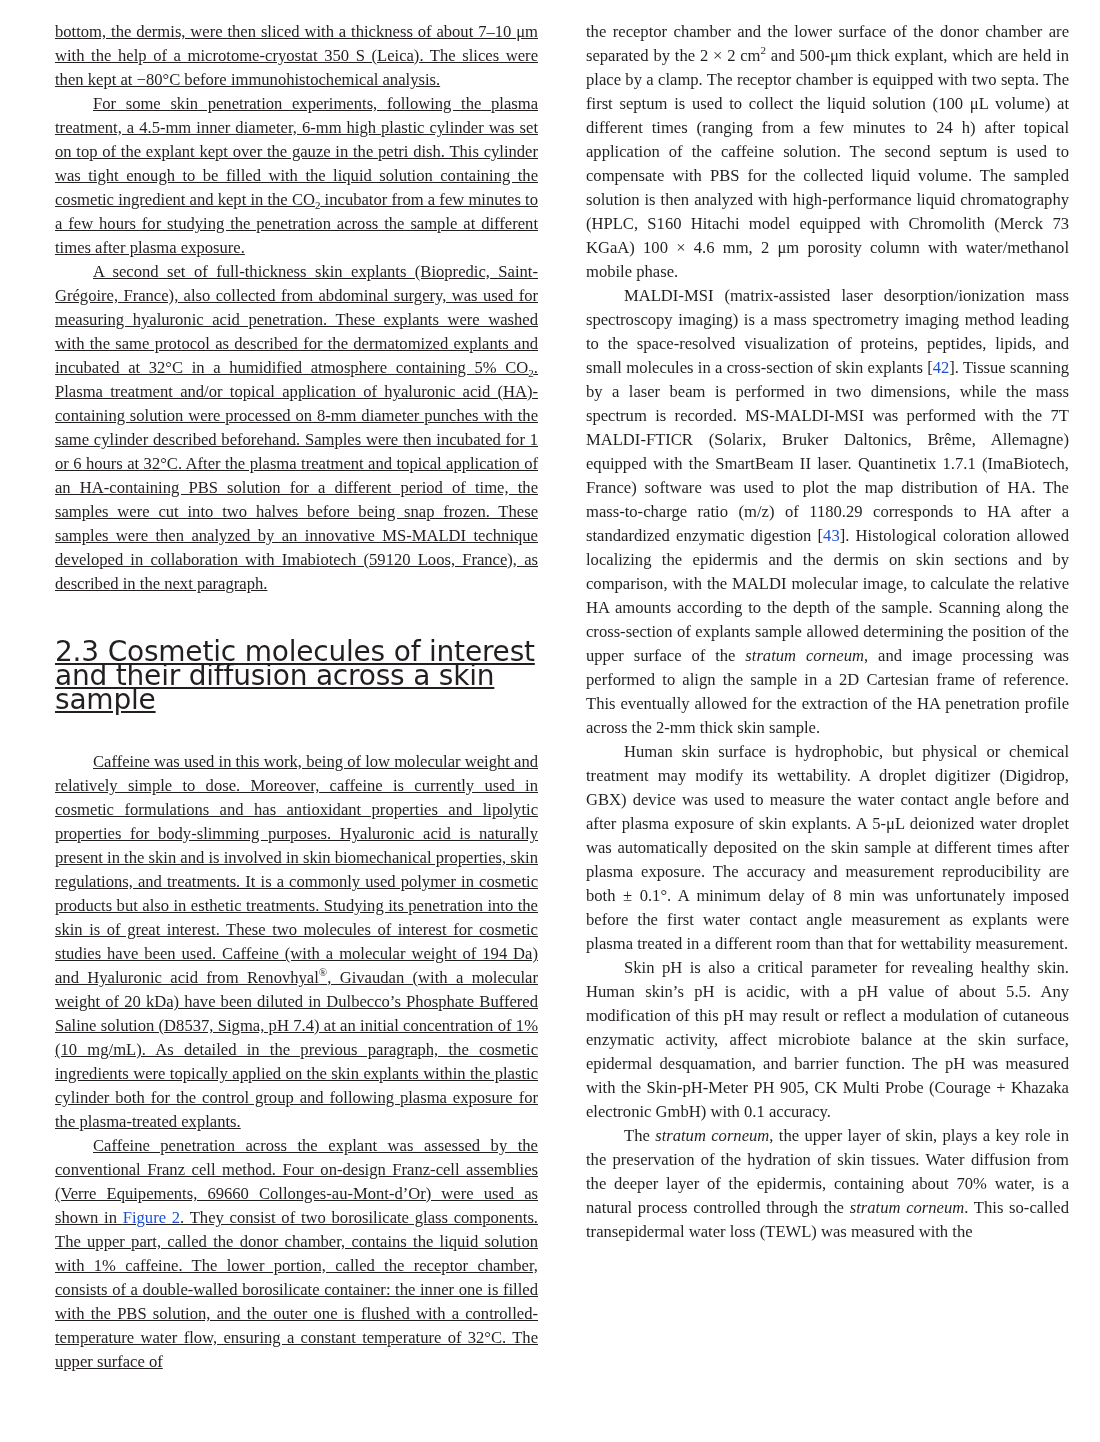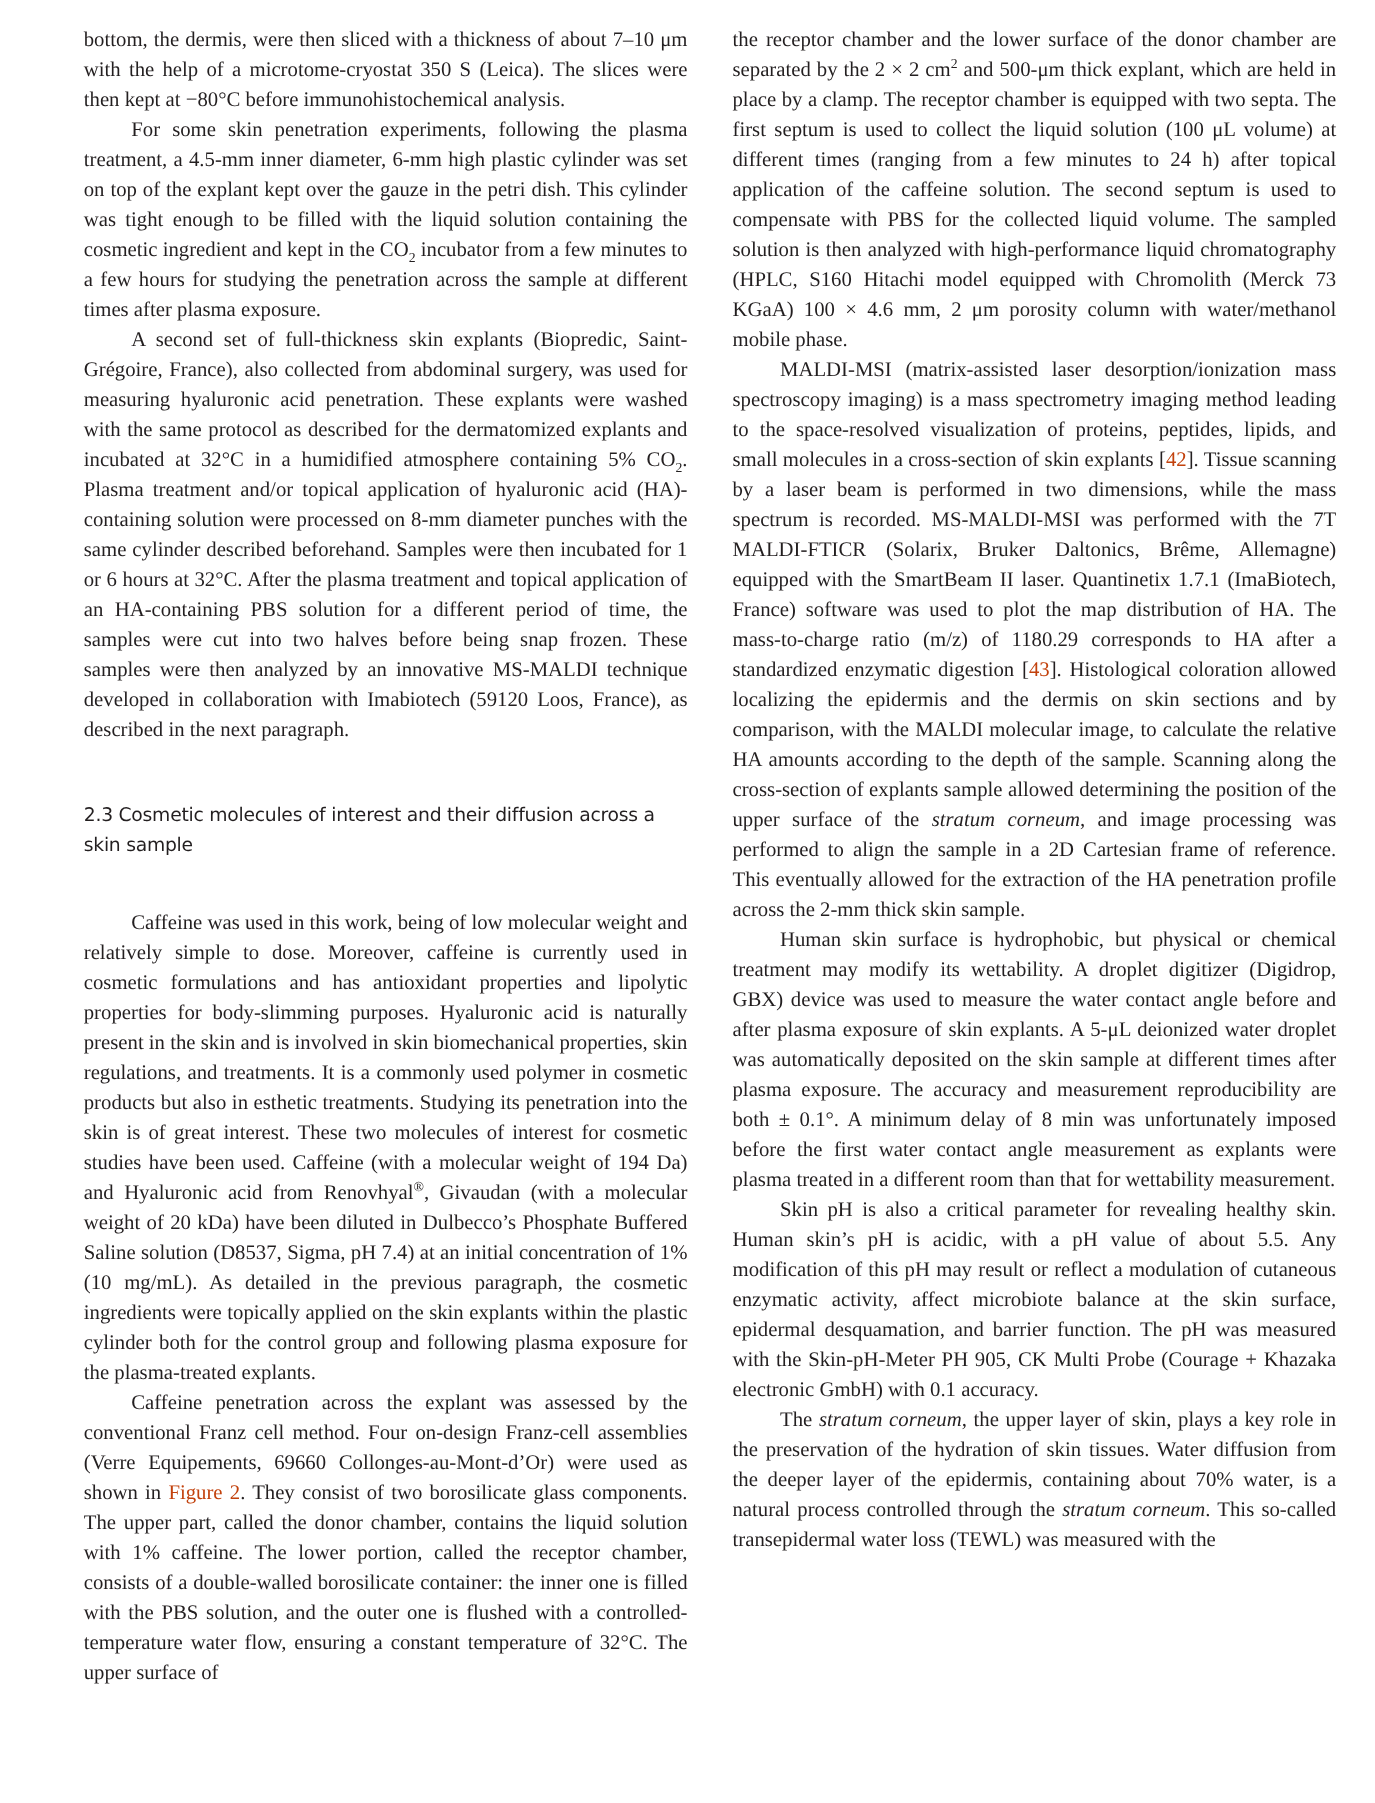--- a/index.html
+++ b/index.html
@@ -3,30 +3,30 @@
 <meta charset="utf-8">
 <style>
   html, body { margin: 0; padding: 0; background: #ffffff; }
   body { width: 1100px; height: 1442px; position: relative; overflow: hidden; }
   .col {
     position: absolute; top: 20px; width: 483px;
     font-family: "Liberation Serif", "DejaVu Serif", serif;
     font-size: 16.6px; line-height: 24px; color: #231f20;
     text-align: justify; hyphens: none;
   }
-  .col-left { left: 67px; }
+  .col-left { left: 55px; text-decoration: underline; }
   .col-right { left: 586px; }
   p { margin: 0; }
   p.indent { text-indent: 38px; }
   .heading {
     font-family: "DejaVu Sans", "Liberation Sans", sans-serif;
     font-weight: normal; color: #231f20; text-align: left;
-    font-size: 15px; line-height: 24px; margin: 0; letter-spacing: -0.2px;
+    font-size: 28px; line-height: 24px; margin: 0; letter-spacing: -0.2px;
   }
-  .link { color: #c2410c; }
+  .link { color: #1d4ed8; }
   sub, sup { font-size: 11px; line-height: 0; }
   i { }
 </style>
 </head>
 <body>
 
 <div class="col col-left">
   <p>bottom, the dermis, were then sliced with a thickness of about 7–10 μm with the help of a microtome-cryostat 350 S (Leica). The slices were then kept at −80°C before immunohistochemical analysis.</p>
   <p class="indent"><span>For some skin penetration experiments, following the plasma treatment, a 4.5-mm inner diameter, 6-mm high plastic cylinder was set on top of the explant kept over the gauze in the petri dish. This cylinder was tight enough to be filled with the liquid solution containing the cosmetic ingredient and kept in the CO</span><sub>2</sub><span> incubator from a few minutes to a few hours for studying the penetration across the sample at different times after plasma exposure.</span></p>
   <p class="indent"><span>A second set of full-thickness skin explants (Biopredic, Saint-Grégoire, France), also collected from abdominal surgery, was used for measuring hyaluronic acid penetration. These explants were washed with the same protocol as described for the dermatomized explants and incubated at 32°C in a humidified atmosphere containing 5% CO</span><sub>2</sub><span>. Plasma treatment and/or topical application of hyaluronic acid (HA)-containing solution were processed on 8-mm diameter punches with the same cylinder described beforehand. Samples were then incubated for 1 or 6 hours at 32°C. After the plasma treatment and topical application of an HA-containing PBS solution for a different period of time, the samples were cut into two halves before being snap frozen. These samples were then analyzed by an innovative MS-MALDI technique developed in collaboration with Imabiotech (59120 Loos, France), as described in the next paragraph.</span></p>

